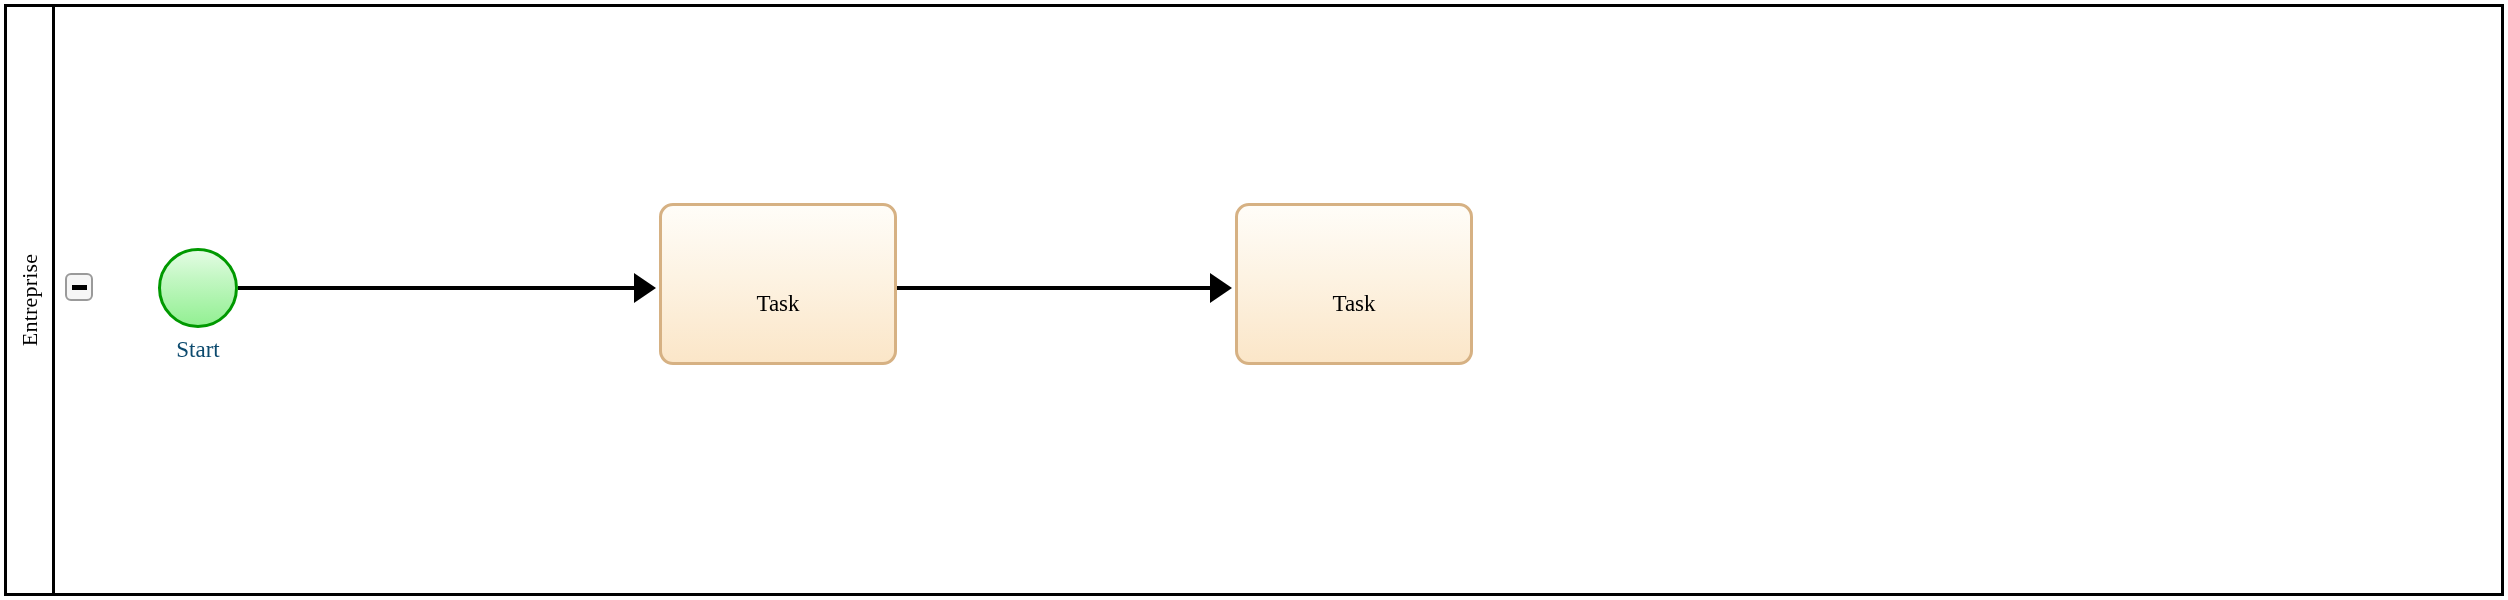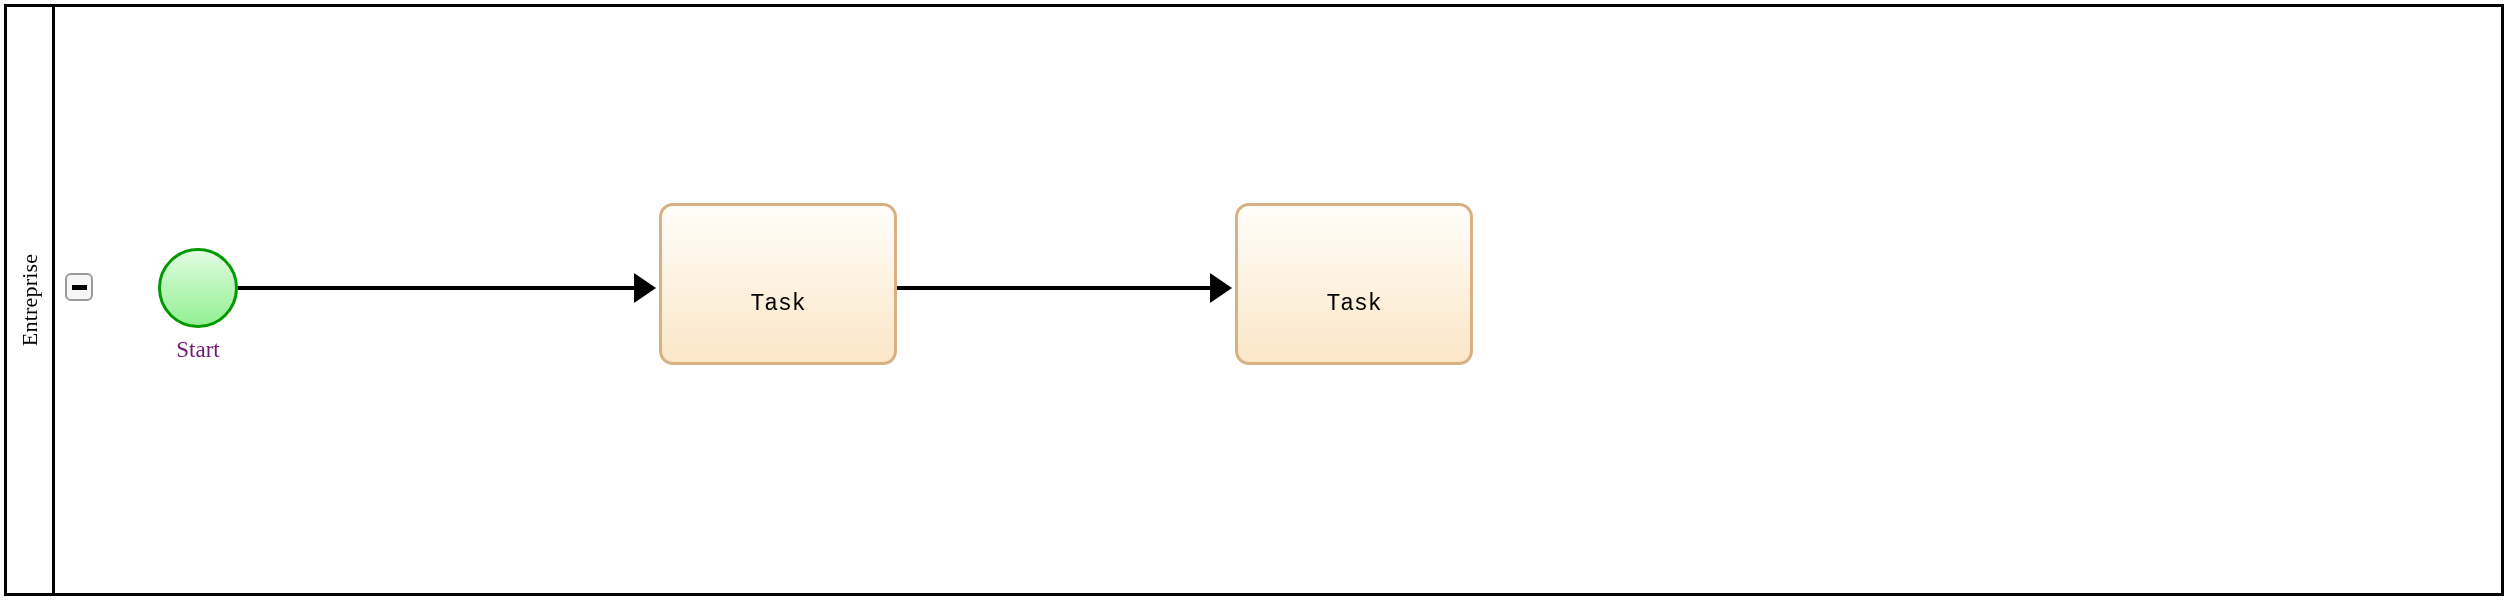--- a/index.html
+++ b/index.html
@@ -103,39 +103,39 @@
   }
 
   .start-label {
     position: absolute;
     left: 91px;
     top: 330px;
     width: 200px;
     text-align: center;
     font-family: "Liberation Serif", "DejaVu Serif", serif;
     font-size: 23px;
-    color: #701a75;
+    color: #0c4a6e;
   }
 
   
   .task {
     position: absolute;
     top: 196px;
     width: 238px;
     height: 162px;
     box-sizing: border-box;
     border: 3px solid #d6b183;
     border-radius: 14px;
     background: linear-gradient(to bottom, #fffdf8 0%, #fdf3e3 45%, #fbe6c8 100%);
     display: flex;
     align-items: center;
     justify-content: center;
   }
   .task-label {
-    font-family: Liberation Mono, monospace;
+    font-family: Liberation Serif, serif;
     font-size: 23px;
     color: #000000;
     margin-top: 40px;
   }
   #task-1 { left: 652px; }
   #task-2 { left: 1228px; }
 
   
   .flow {
     position: absolute;

